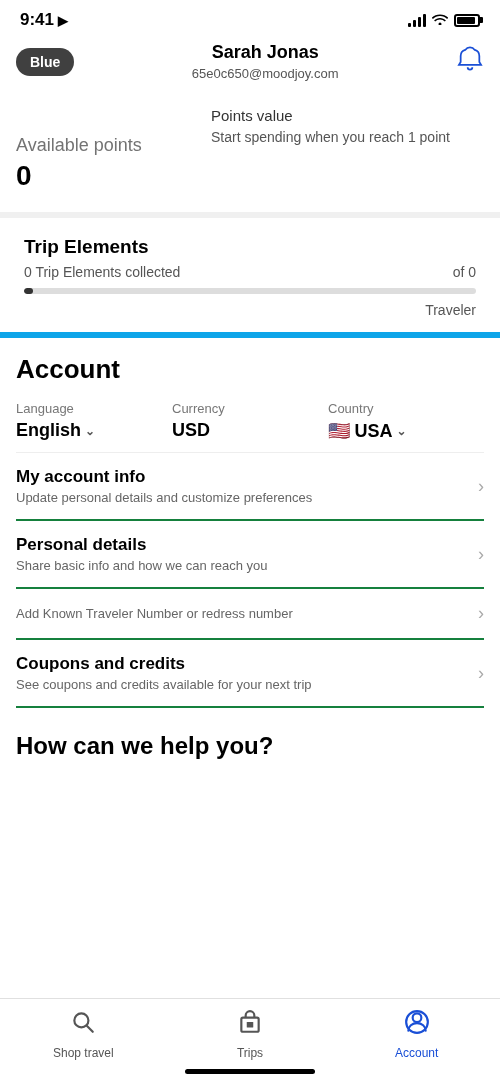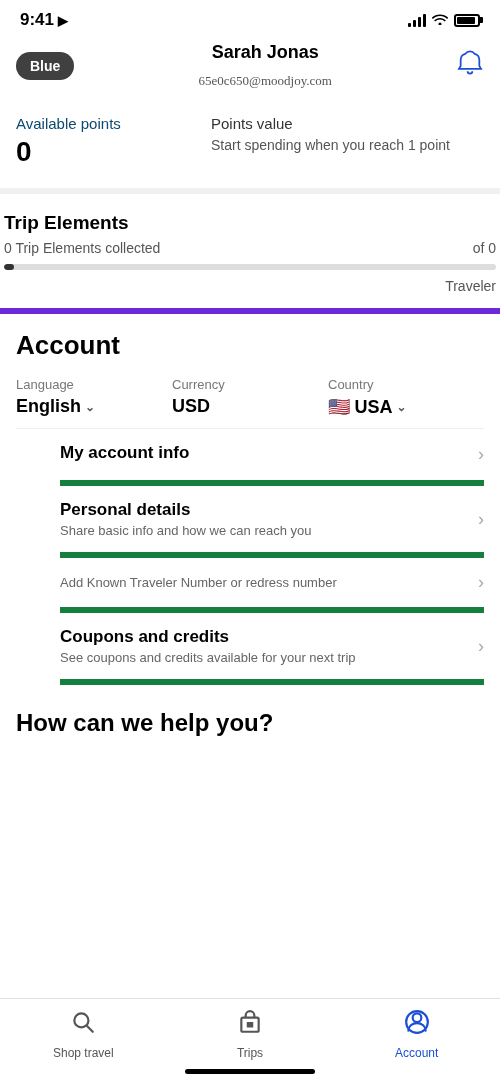--- a/index.html
+++ b/index.html
@@ -95,40 +95,40 @@
       flex: 1;
     }
     .header-name {
       font-size: 18px;
       font-weight: 700;
       color: #000;
     }
     .header-email {
       font-size: 13px;
       color: #555;
-      margin-top: 10px;
-      font-family: Liberation Serif, serif;
+      margin-top: 3px;
     }
     .bell-icon {
       color: #1a4fd6;
       font-size: 24px;
     }
 
     
     .points-section {
       display: flex;
       padding: 14px 16px 20px;
       border-bottom: 6px solid #f0f0f0;
     }
     .points-left {
       flex: 1;
     }
     .points-label {
-      font-size: 15px;
-      color: #0c4a6e;
+      font-size: 18px;
+      color: #737373;
+      margin-top: 28px;
     }
     .points-value {
       font-size: 28px;
       font-weight: 700;
       color: #000;
       margin-top: 4px;
     }
     .points-right {
       flex: 1.4;
     }
@@ -139,22 +139,22 @@
     }
     .points-right-desc {
       font-size: 14px;
       color: #555;
       margin-top: 4px;
       line-height: 1.4;
     }
 
     
     .trip-section {
-      padding: 18px 4px 14px;
-      border-bottom: 6px solid #6d28d9;
+      padding: 18px 24px 14px;
+      border-bottom: 6px solid #0ea5e9;
     }
     .trip-title {
       font-size: 19px;
       font-weight: 700;
       color: #000;
       margin-bottom: 6px;
     }
     .trip-row {
       display: flex;
       justify-content: space-between;
@@ -229,26 +229,25 @@
       font-size: 12px;
       color: #555;
     }
     .flag-emoji {
       font-size: 18px;
     }
 
     
     .menu-item {
       padding: 14px 0;
-      border-bottom: 6px solid #15803d;
+      border-bottom: 2px solid #15803d;
       display: flex;
       justify-content: space-between;
       align-items: center;
       cursor: pointer;
-      margin-left: 44px;
     }
     .menu-item-content {}
     .menu-item-title {
       font-size: 17px;
       font-weight: 600;
       color: #000;
       margin-bottom: 3px;
     }
     .menu-item-desc {
       font-size: 13px;
@@ -404,20 +403,21 @@
         <span class="flag-emoji">🇺🇸</span>
         <span>USA</span>
         <span class="chevron-down">⌄</span>
       </div>
     </div>
   </div>
 
   <div class="menu-item">
     <div class="menu-item-content">
       <div class="menu-item-title">My account info</div>
+      <div class="menu-item-desc">Update personal details and customize preferences</div>
     </div>
     <span class="chevron-right">›</span>
   </div>
 
   <div class="menu-item">
     <div class="menu-item-content">
       <div class="menu-item-title">Personal details</div>
       <div class="menu-item-desc">Share basic info and how we can reach you</div>
     </div>
     <span class="chevron-right">›</span>

